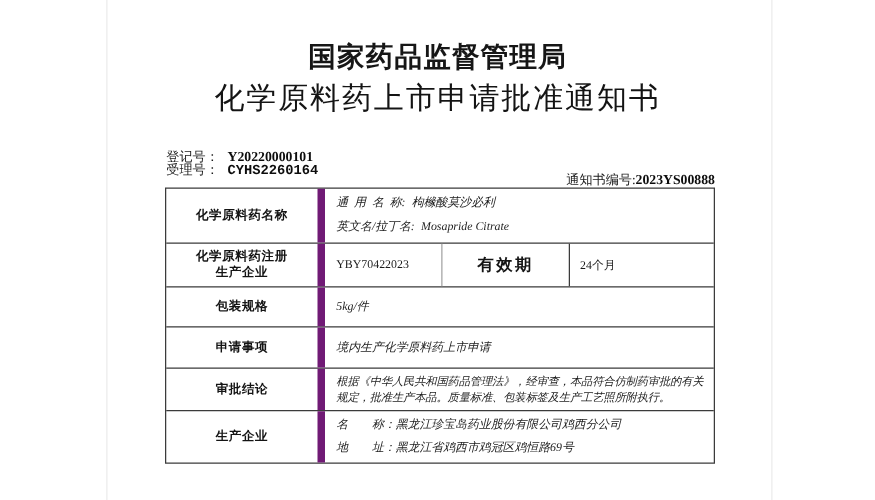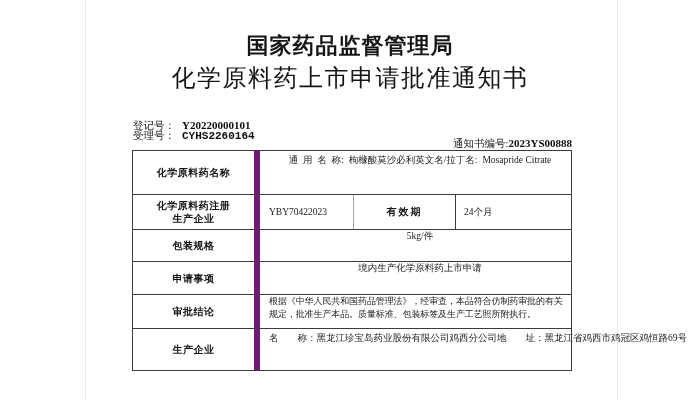--- a/index.html
+++ b/index.html
@@ -40,31 +40,31 @@
   .t-row:last-child{border-bottom:none;}
   .r1{height:44px;}.r2{height:35px;}.r3{height:32px;justify-content:center;}
   .r4{height:33px;}.r5{height:34px;}.r6{flex:1;}
   .label-cell{
     width:127px;box-sizing:border-box;border-right:6px solid #701a75;
     display:flex;flex-direction:column;align-items:center;justify-content:center;
     font-weight:bold;font-size:10px;letter-spacing:0.5px;text-align:center;
     line-height:13px;color:#141414;flex-shrink:0;
   }
   .content-cell{
-    flex:1;box-sizing:border-box;display:flex;flex-direction:row;
-    justify-content:center;padding-left:9px;font-size:9.5px;color:#1c1c1c;
+    flex:1;box-sizing:border-box;display:flex;flex-direction:column;
+    justify-content:center;padding-left:9px;font-size:9.5px;color:#1c1c1c;font-style:italic;
   }
   .content-cell .line{line-height:19px;white-space:nowrap;}
   .val{margin-left:5px;}
   .cell-split{flex:1;display:flex;}
   .cell-std{width:94px;box-sizing:border-box;border-right:1px solid #a3a3a3;
     display:flex;align-items:center;padding-left:9px;font-size:9.5px;}
   .cell-validity-label{width:102px;box-sizing:border-box;border-right:1px solid #3b3b3b;
     display:flex;align-items:center;justify-content:center;
-    font-weight:bold;font-size:10px;letter-spacing:2px;color:#141414;}
+    font-weight:bold;font-size:13px;letter-spacing:2px;color:#141414;}
   .cell-validity-value{flex:1;display:flex;align-items:center;
     padding-left:8px;font-size:9.5px;}
   .conclusion-cell{padding-right:8px;font-size:9px;line-height:12.5px;
     letter-spacing:-0.1px;white-space:normal;}
 </style>
 </head>
 <body>
 
 <div class="page-edge left"></div>
 <div class="page-edge right"></div>

